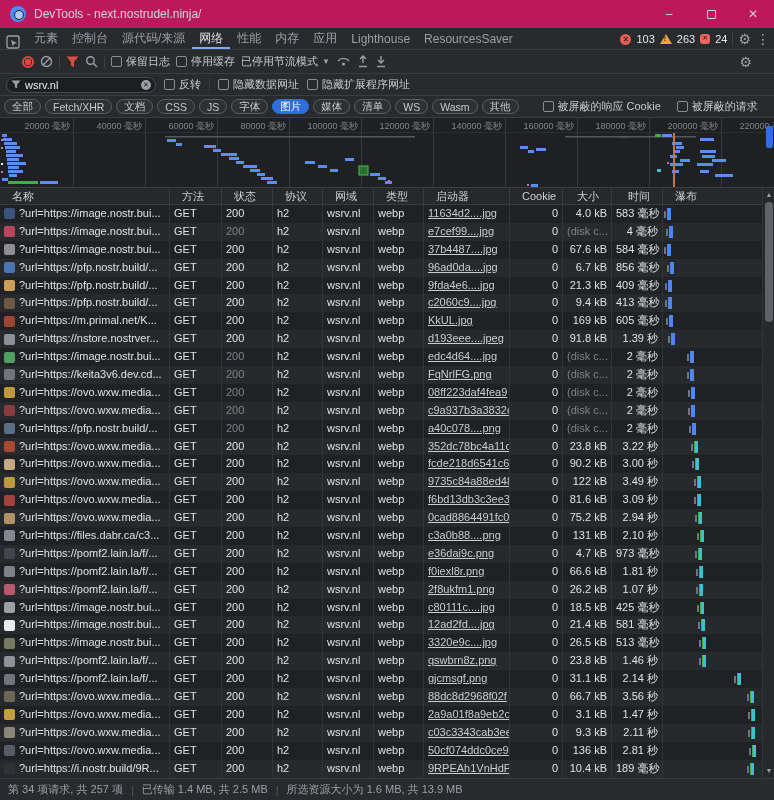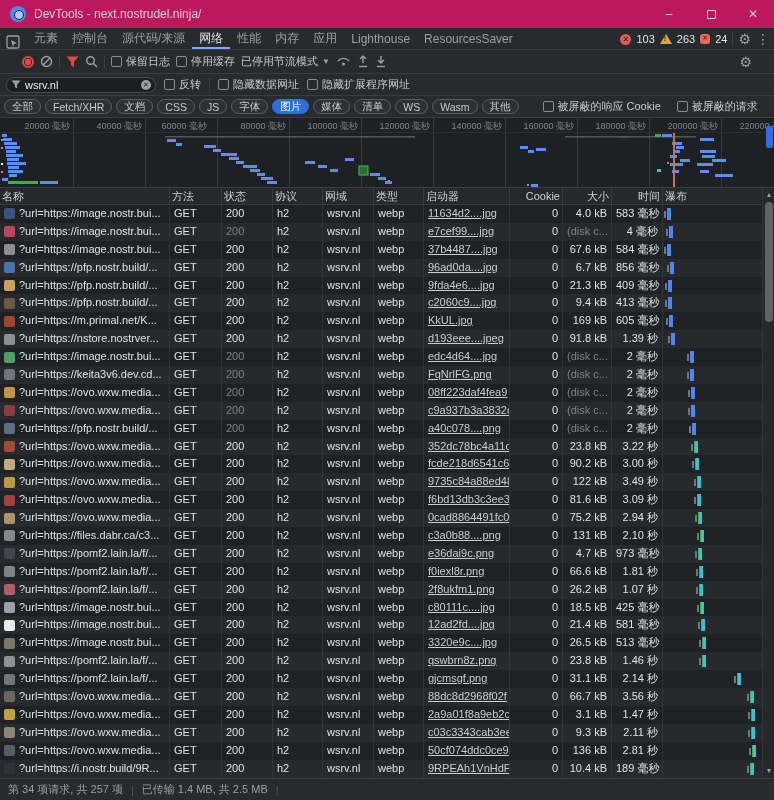--- a/index.html
+++ b/index.html
@@ -76,21 +76,21 @@
   .grid-v { position:absolute; top:0; bottom:0; width:1px; background:#37383b; }
   .ruler-line { position:absolute; left:0; right:0; top:14px; height:1px; background:#2c2d30; }
   .tick-label { position:absolute; top:2px; width:68px; text-align:right; font-size:9px; color:#80868b;
     white-space:nowrap; }
   .ov-svg { position:absolute; left:0; top:0; }
 
   
   .nettable { flex:1; position:relative; background:#202124; overflow:hidden; }
   .grid { display:grid; grid-template-columns:170px 52px 51px 50px 51px 50px 86px 53px 49px 51px auto; }
   .hrow { height:17px; background:#27282b; border-bottom:1px solid #3a3b3e; }
-  .hcell { font-size:11px; color:#cdd0d4; padding:0 2px; line-height:16px; border-right:1px solid #3a3b3e;
+  .hcell { font-size:11px; color:#cdd0d4; padding:0 12px; line-height:16px; border-right:1px solid #3a3b3e;
     overflow:hidden; white-space:nowrap; }
   .hcell.r { text-align:right; }
   .hcell:last-child { border-right:none; }
   .rows { position:absolute; top:17px; left:0; right:0; bottom:0; }
   .rrow { height:17.9px; }
   .rrow:nth-child(even) { background:#28292c; }
   .cell { font-size:11px; color:#dfe1e5; padding:0 4px; line-height:17.9px; border-right:1px solid #333437;
     overflow:hidden; white-space:nowrap; }
   .cell.r { text-align:right; }
   .cell.dim { color:#7d8288; }
@@ -263,21 +263,21 @@
       </span>
   </div>
 
   <div class="overview">
     <div id="ruler">
         <div class="grid-v" style="left: 73px;"></div>
         <div class="tick-label" style="left: 2px;">20000 毫秒</div>
         <div class="grid-v" style="left: 145px;"></div>
         <div class="tick-label" style="left: 74px;">40000 毫秒</div>
         <div class="grid-v" style="left: 217px;"></div>
-        <div class="tick-label" style="left: 139px;">60000 毫秒</div>
+        <div class="tick-label" style="left: 146px;">60000 毫秒</div>
         <div class="grid-v" style="left: 289px;"></div>
         <div class="tick-label" style="left: 218px;">80000 毫秒</div>
         <div class="grid-v" style="left: 361px;"></div>
         <div class="tick-label" style="left: 290px;">100000 毫秒</div>
         <div class="grid-v" style="left: 433px;"></div>
         <div class="tick-label" style="left: 362px;">120000 毫秒</div>
         <div class="grid-v" style="left: 505px;"></div>
         <div class="tick-label" style="left: 434px;">140000 毫秒</div>
         <div class="grid-v" style="left: 577px;"></div>
         <div class="tick-label" style="left: 506px;">160000 毫秒</div>
@@ -1002,15 +1002,16 @@
       <div class="sb-thumb" style="top:14px;height:120px;"></div>
       <div class="sb-arrow" style="bottom:1px;">▼</div>
     </div>
   </div>
 
   <div class="statusbar">
     <span>第 34 项请求, 共 257 项</span>
     <span class="sb-sep">|</span>
     <span>已传输 1.4 MB, 共 2.5 MB</span>
     <span class="sb-sep">|</span>
+    <span>所选资源大小为 1.6 MB, 共 13.9 MB</span>
   </div>
 
 </div>
 
 </body></html>

